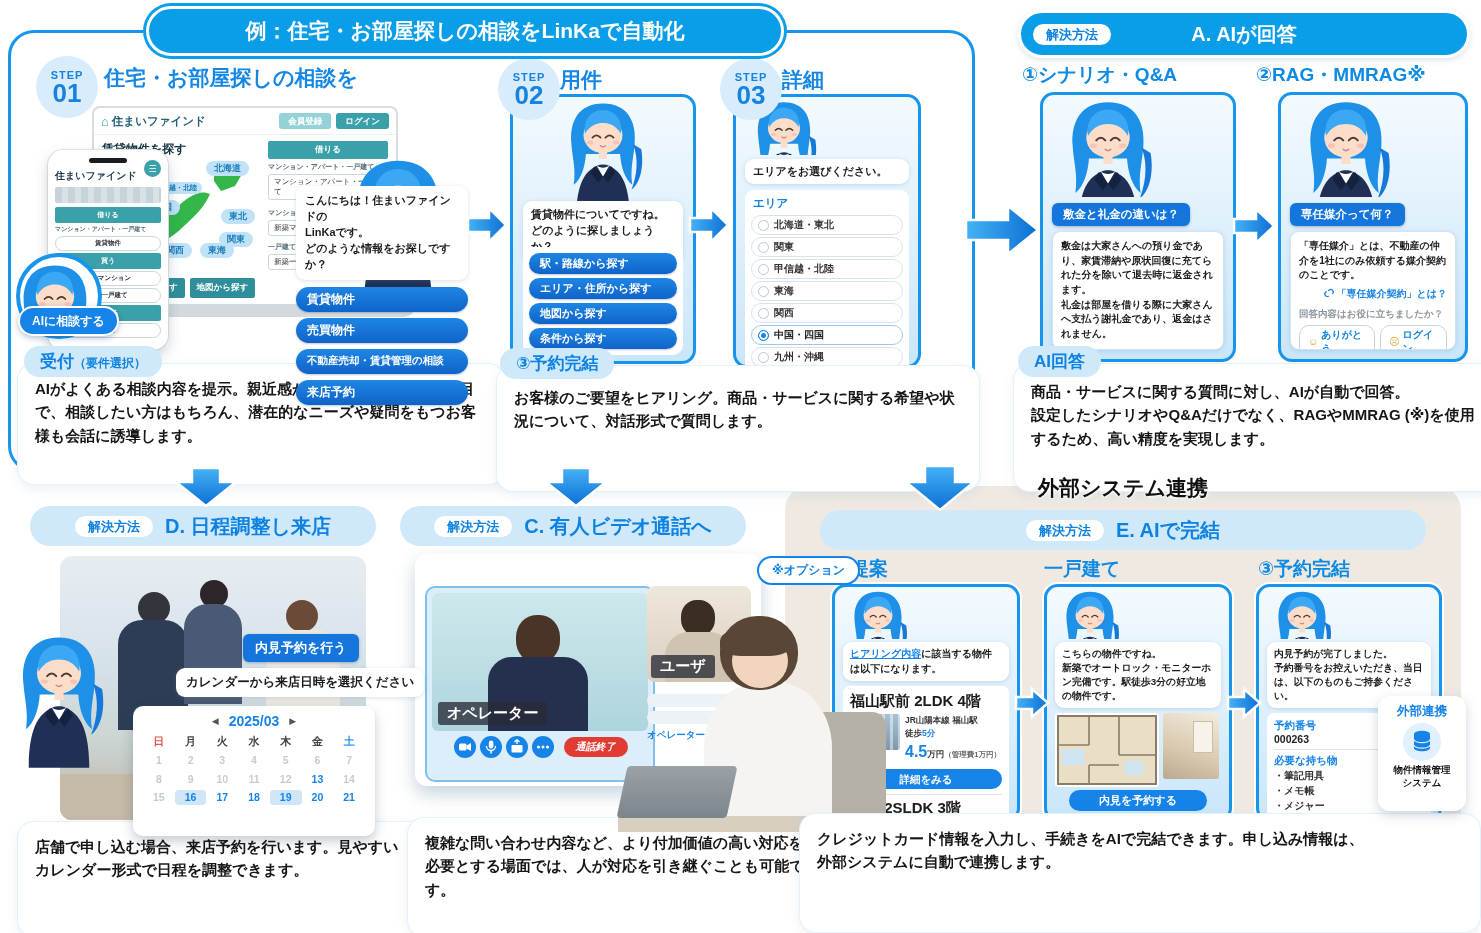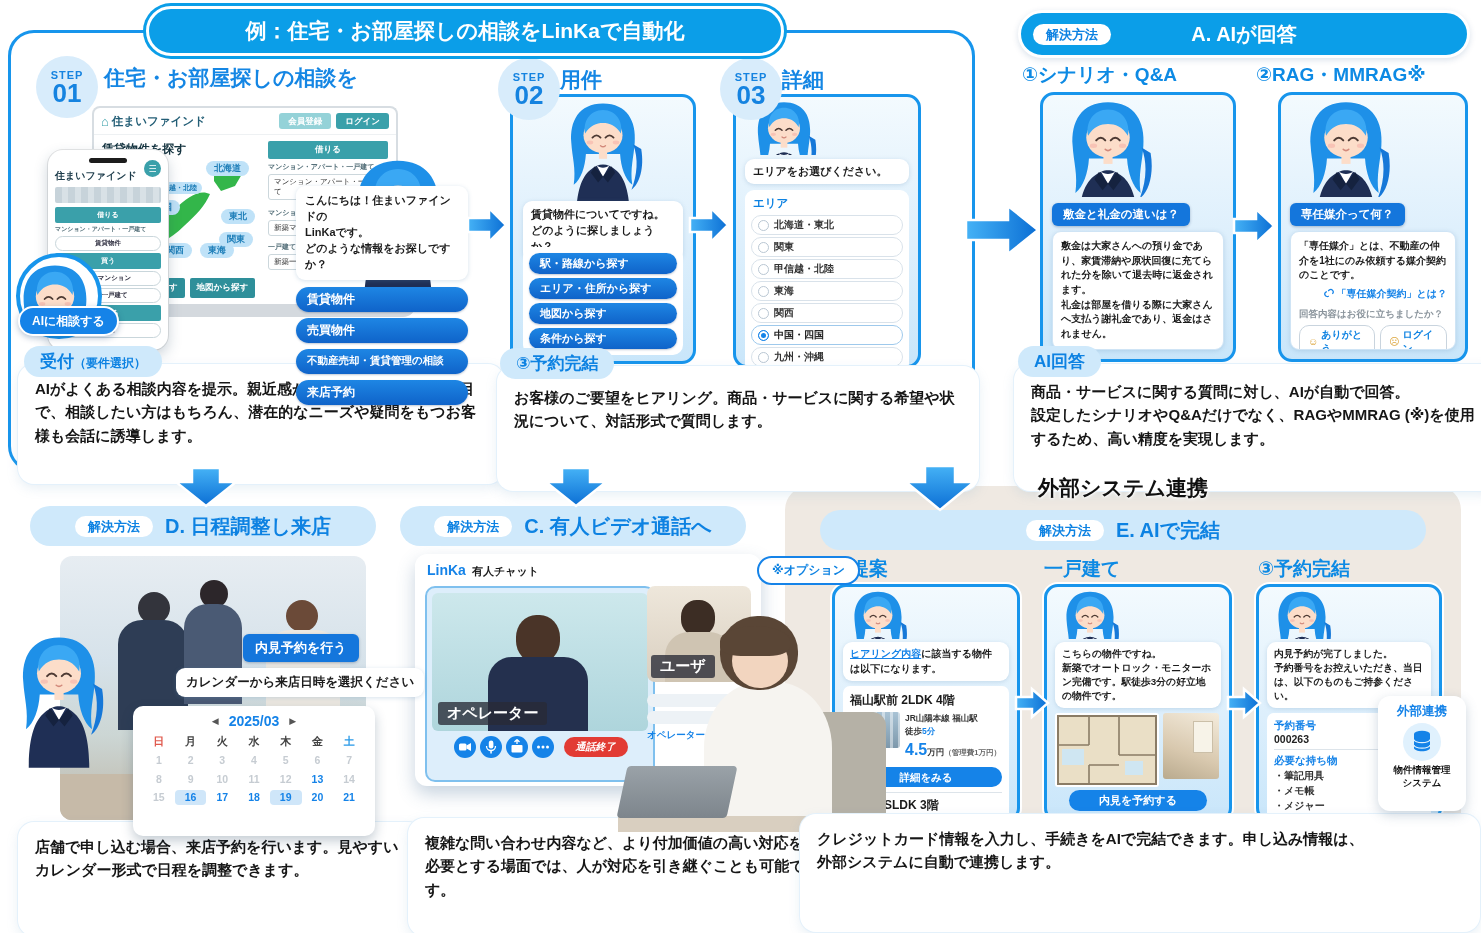--- a/index.html
+++ b/index.html
@@ -95,21 +95,21 @@
             background:linear-gradient(180deg,#eee7db,#d9cfc0);}
   .chatbar{background:#edf2f6;border-radius:7px;height:13px;margin:4px 0;}
   .opt-badge{position:absolute;left:757px;top:556px;padding:4px 13px;background:#fff;border:2px solid #1583e8;border-radius:15px;
              color:#0d82e2;font-weight:800;font-size:12px;z-index:6;}
 
   
   .ebox{position:absolute;left:785px;top:486px;width:676px;height:430px;background:#efe9e2;border-radius:24px;z-index:0;}
   .e-title{position:absolute;left:1038px;top:474px;font-size:21px;font-weight:800;color:#101010;z-index:4;
            text-shadow:0 0 3px #fff,0 0 3px #fff,0 0 5px #fff;}
   .listing{background:#fff;border-radius:7px;padding:6px 7px;}
-  .l-name{font-size:12px;font-weight:800;color:#1a1a1a;}
+  .l-name{font-size:15px;font-weight:800;color:#1a1a1a;}
   .l-line{font-size:8.5px;font-weight:600;color:#333;line-height:1.5;}
   .thumb{background:linear-gradient(180deg,#a9c3d5 0%,#7d98ab 100%),repeating-linear-gradient(90deg,rgba(255,255,255,.45) 0 3px,transparent 3px 8px);
          background-blend-mode:overlay;border-radius:3px;flex:none;}
   .sbtn{background:#1583e8;color:#fff;font-weight:800;border-radius:12px;text-align:center;}
   .ext-card{position:absolute;left:1378px;top:696px;width:88px;height:108px;background:#fff;border-radius:12px;z-index:6;
             box-shadow:0 4px 12px rgba(90,120,150,.3);display:flex;flex-direction:column;align-items:center;padding-top:7px;gap:3px;}
   .ext-card .t{color:#1583e8;font-weight:800;font-size:12.5px;}
   .ext-card .nm{color:#111;font-weight:800;font-size:9.5px;text-align:center;line-height:1.35;}
   .db-circ{width:38px;height:38px;border-radius:50%;background:#e0f1fd;display:flex;align-items:center;justify-content:center;}
 
@@ -453,24 +453,20 @@
       <span class="dc act">21</span>
     </div>
   </div>
   <div class="note-box" style="left:18px;top:822px;width:372px;height:88px;">店舗で申し込む場合、来店予約を行います。見やすいカレンダー形式で日程を調整できます。</div>
 
   <div class="abs sol-pill" style="left:400px;top:506px;width:346px;height:40px;">
     <span class="badge-w">解決方法</span>
     <span class="ttl">C. 有人ビデオ通話へ</span>
   </div>
   <div class="cwin">
-    <div class="cwin-head">
-      <span class="cwin-brand">LinKa</span>
-      <span class="cwin-title">有人チャット</span>
-    </div>
     <div class="vid-card">
       <div class="vid-main">
         <div class="sil-head" style="left:84px;top:22px;width:44px;height:48px;background:#4a3428;border-radius:46%;"></div>
         <div class="sil-body" style="left:56px;top:64px;width:100px;height:80px;background:#24304e;"></div>
         <div class="vid-label" style="left:6px;bottom:6px;">オペレーター</div>
       </div>
       <div class="ctrls">
         <svg width="104" height="24" viewBox="0 0 104 24">
           <g fill="#1583e8">
               <circle cx="12" cy="12" r="11"></circle>

